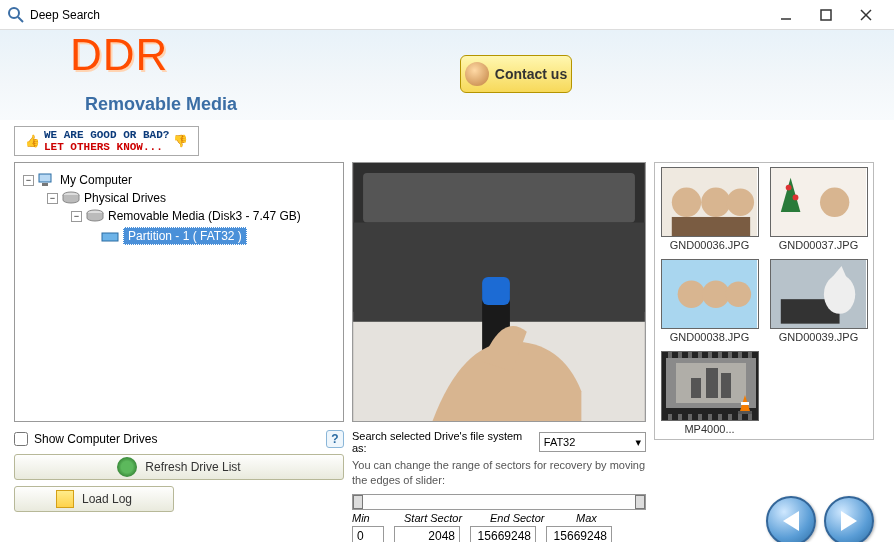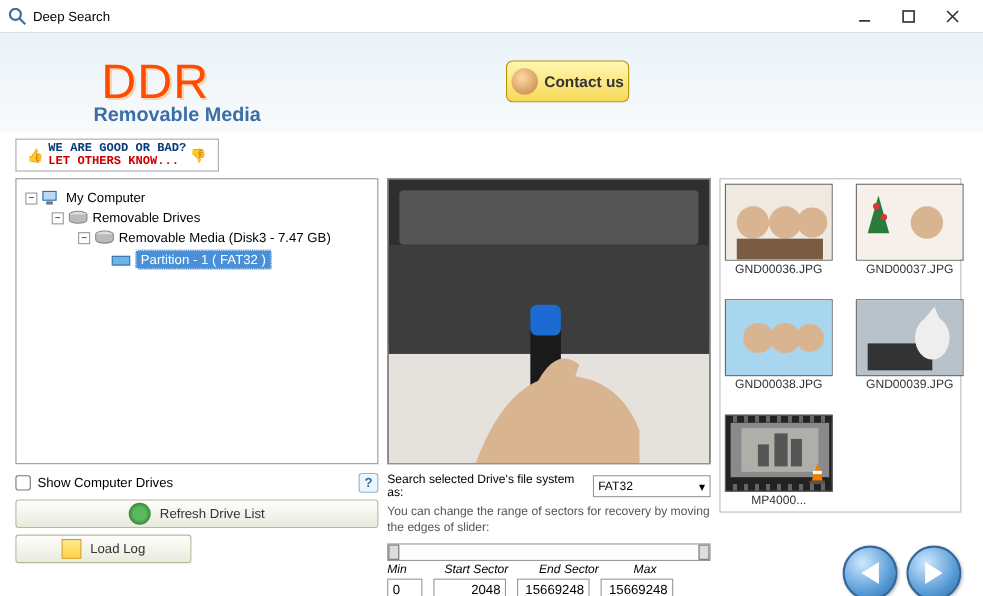--- a/index.html
+++ b/index.html
@@ -4,21 +4,21 @@
 <style>
 * { box-sizing: border-box; margin: 0; padding: 0; }
 body { font-family: "Segoe UI", Tahoma, sans-serif; font-size: 12px; background: #fff; width: 894px; height: 542px; overflow: hidden; }
 
 .titlebar { height: 30px; display: flex; align-items: center; padding: 0 8px; border-bottom: 1px solid #ddd; background: #fff; }
 .titlebar .app-icon { width: 16px; height: 16px; margin-right: 6px; }
 .titlebar .title { flex: 1; font-size: 12px; color: #000000; }
 .titlebar .win-controls { display: flex; }
 .win-btn { width: 40px; height: 28px; display: flex; align-items: center; justify-content: center; cursor: pointer; }
 
-.header-banner { height: 90px; background: linear-gradient(180deg,#e8f2f9 0%,#f3f7fa 60%,#f8fbfd 100%); position: relative; display: flex; align-items: center; padding-left: 92px; }
+.header-banner { height: 90px; background: linear-gradient(180deg,#e8f2f9 0%,#f3f7fa 60%,#f8fbfd 100%); position: relative; display: flex; align-items: flex-start; padding-left: 70px; }
 .header-banner .logo { font-family: Impact, "Arial Black", sans-serif; font-size: 44px; color: #ff4c00; text-shadow: 2px 2px 0 #ffd4b3; letter-spacing: 1px; }
 .header-banner .logo-sub { position: absolute; left: 85px; bottom: 5px; color: #3b6ea5; font-size: 18px; font-weight: 600; }
 .contact-btn { position: absolute; left: 460px; top: 25px; width: 112px; height: 38px; background: linear-gradient(180deg,#fff7b0,#f7d95a); border: 1px solid #b49400; border-radius: 6px; display: flex; align-items: center; justify-content: center; gap: 6px; cursor: pointer; font-size: 14px; color: #333; font-weight: 600; }
 .contact-avatar { width: 24px; height: 24px; border-radius: 12px; background: radial-gradient(circle at 40% 35%,#ffd9a5,#c08040); }
 
 .feedback-bar { margin: 6px 14px; display: flex; }
 .feedback-btn { display: inline-flex; align-items: center; border: 1px solid #aaa; background: #fff; padding: 2px 6px; cursor: pointer; }
 .feedback-text1 { font-family: "Courier New", monospace; font-size: 11px; font-weight: 700; color: #0b3a7a; }
 .feedback-text2 { font-family: "Courier New", monospace; font-size: 11px; font-weight: 700; color: #cc0000; }
 .thumb { color: #3b6ea5; margin: 0 4px; }
@@ -56,21 +56,21 @@
 .hint-text { font-size: 11px; color: #555; margin-top: 4px; line-height: 1.35; }
 .slider-track { margin-top: 6px; height: 16px; border: 1px solid #999; background: #fdfdfd; position: relative; }
 .slider-thumb { position: absolute; top: 0; width: 10px; height: 100%; background: #ddd; border: 1px solid #777; }
 .sector-labels { display: flex; gap: 20px; margin-top: 2px; font-size: 11px; font-style: italic; }
 .sector-inputs { display: flex; gap: 10px; margin-top: 2px; }
 .sector-inputs input { width: 66px; height: 20px; border: 1px solid #999; text-align: right; padding: 0 4px; font-size: 12px; }
 .sector-inputs .min-input { text-align: left; width: 32px; }
 
 
 .right-col { width: 220px; display: flex; flex-direction: column; }
-.thumbs-panel { border: 1px solid #bbb; padding: 4px; display: grid; grid-template-columns: 1fr 1fr; gap: 21px; }
+.thumbs-panel { border: 1px solid #bbb; padding: 4px; display: grid; grid-template-columns: 1fr 1fr; gap: 8px; }
 .thumb-item { display: flex; flex-direction: column; align-items: center; cursor: pointer; }
 .thumb-img { width: 98px; height: 70px; border: 1px solid #666; overflow: hidden; }
 .thumb-name { font-size: 11px; margin-top: 2px; color: #333; }
 .film-frame { background: #222; padding: 6px 4px; position: relative; }
 .film-frame::before, .film-frame::after { content: ""; position: absolute; left: 0; right: 0; height: 6px; background: repeating-linear-gradient(90deg,#222 0 6px,#666 6px 10px); }
 .film-frame::before { top: 0; } .film-frame::after { bottom: 0; }
 .vlc-cone { position: absolute; right: 4px; bottom: 6px; width: 18px; height: 20px; }
 
 .nav-buttons { margin-top: auto; display: flex; justify-content: flex-end; gap: 8px; padding-top: 6px; }
 .nav-btn { width: 50px; height: 50px; border-radius: 25px; background: radial-gradient(circle at 35% 30%,#cfe8ff,#5a9dd6 60%,#2b6ca3); border: 2px solid #336699; display: flex; align-items: center; justify-content: center; cursor: pointer; box-shadow: 1px 1px 3px rgba(0,0,0,.3); }
@@ -141,21 +141,21 @@
             <rect x="4" y="10" width="6" height="3" fill="#777"></rect>
           </svg>
         <span class="label">My Computer</span>
       </div>
       <div class="tree-node" style="padding-left:24px">
         <span class="expander">−</span>
         <svg class="hdd-icon" viewBox="0 0 18 14">
             <ellipse cx="9" cy="4" rx="8" ry="3" fill="#ddd" stroke="#888"></ellipse>
             <path d="M1 4v5a8 3 0 0 0 16 0V4" fill="#bbb" stroke="#888"></path>
           </svg>
-        <span class="label">Removable Drives</span>
+        <span class="label">Physical Drives</span>
       </div>
       <div class="tree-node" style="padding-left:48px">
         <span class="expander">−</span>
         <svg class="hdd-icon" viewBox="0 0 18 14">
             <ellipse cx="9" cy="4" rx="8" ry="3" fill="#ddd" stroke="#888"></ellipse>
             <path d="M1 4v5a8 3 0 0 0 16 0V4" fill="#bbb" stroke="#888"></path>
           </svg>
         <span class="label">Removable Media (Disk3 - 7.47 GB)</span>
       </div>
       <div class="tree-node selected" style="padding-left:78px">

